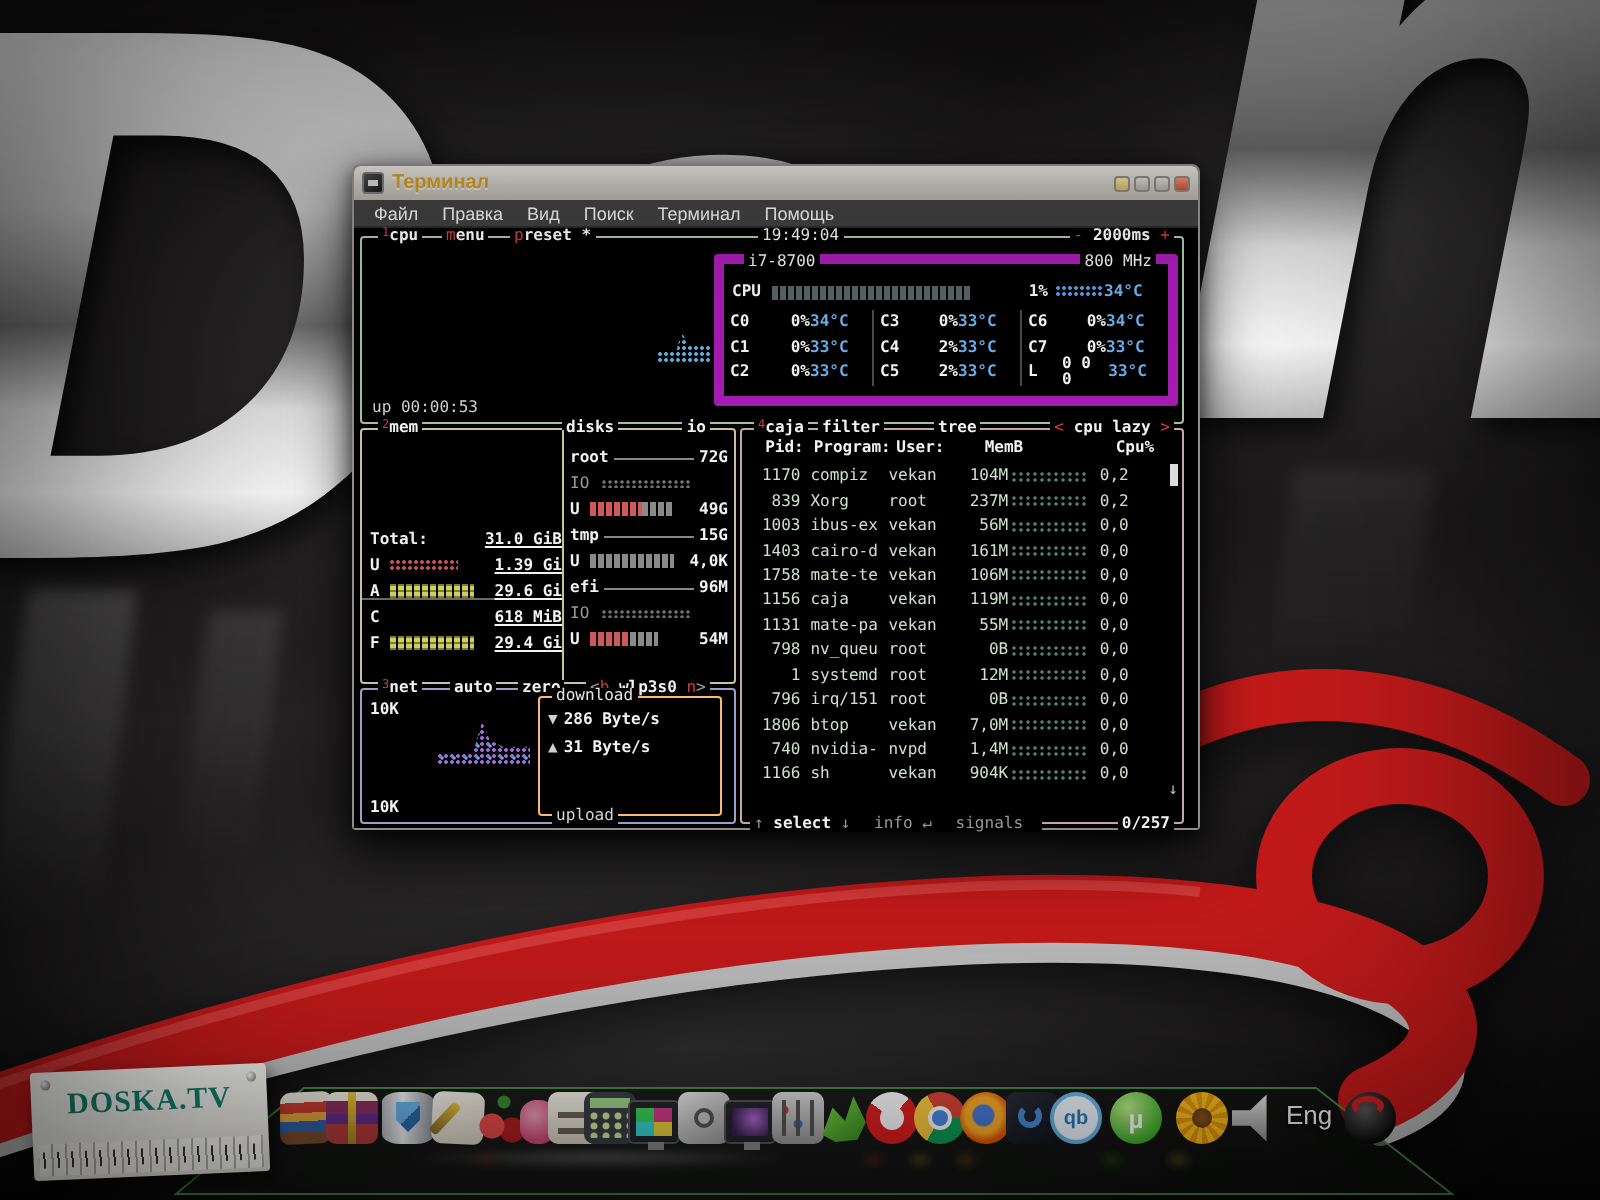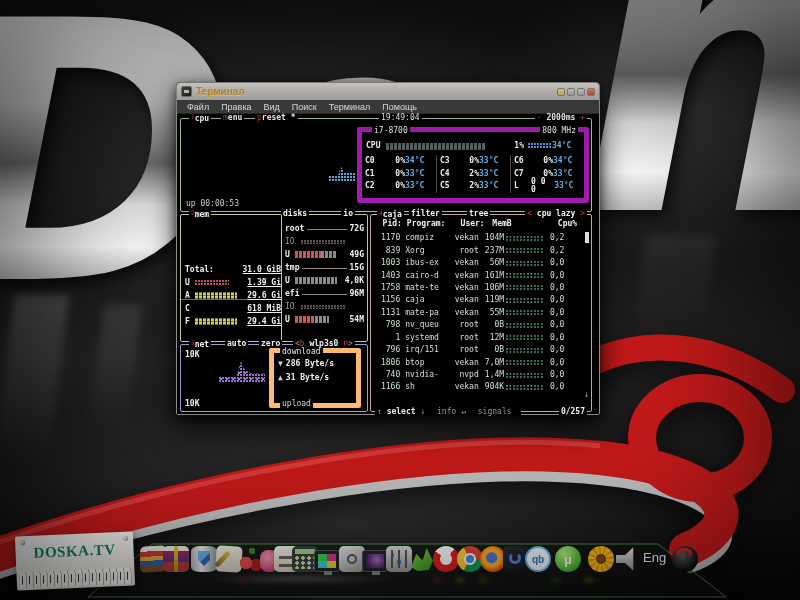--- a/index.html
+++ b/index.html
@@ -100,30 +100,30 @@
 .dseg-r { background:repeating-linear-gradient(90deg,#d05858 0 3px, rgba(0,0,0,.85) 3px 4px); }
 .dseg-g { background:repeating-linear-gradient(90deg,#8a8a8a 0 3px, rgba(0,0,0,.85) 3px 4px); }
 
 .net-scale-t { position:absolute; left:4px; top:6px; font-weight:bold; color:#f2f2f2; }
 .net-scale-b { position:absolute; left:4px; bottom:3px; font-weight:bold; color:#f2f2f2; }
 .net-graph { position:absolute; left:38px; top:14px; width:46px; height:24px;
   background-image:radial-gradient(circle at 1px 1px,#9a6ad0 .8px,transparent 1.1px),
                    radial-gradient(circle at 2px 2px,#4ab8d8 .7px,transparent 1px);
   background-size:3px 3px,6px 6px;
   clip-path:polygon(0 72%,38% 72%,48% 8%,56% 45%,70% 60%,100% 60%,100% 100%,0 100%); }
-.dlbox { position:absolute; left:88px; top:3px; right:6px; bottom:3px; border:5px solid #fdba74; border-radius:2px; }
+.dlbox { position:absolute; left:88px; top:3px; right:6px; bottom:3px; border:1px solid #fdba74; border-radius:2px; }
 .dlrow { display:flex; align-items:center; padding:0 4px; height:12px; margin-top:5px; color:#f2f2f2; font-weight:bold; white-space:nowrap; }
 .arr { color:#cfcfcf; margin-right:3px; font-weight:normal; }
 
 .phead { position:absolute; left:2px; top:5px; right:12px; display:flex; font-weight:bold; color:#f2f2f2; }
 .plist { position:absolute; left:2px; top:17px; right:23px; color:#cfe0cf; }
 .prow { display:flex; align-items:center; height:12.45px; }
 .c-pid  { width:30px; text-align:right; }
 .c-prog { width:48px; padding-left:5px; }
-.c-user { width:38px;text-align:right; }
+.c-user { width:38px; }
 .c-mem  { width:28px; text-align:right; }
 .c-graph{ width:42px; height:5px; margin:0 2px; align-self:center;
   background-image:radial-gradient(circle at 1px 1px,#4f7f6f .7px,transparent 1px); background-size:3.5px 3px; }
 .c-cpu  { width:24px; text-align:center; }
 .pscroll { position:absolute; right:2px; top:17px; width:4px; height:11px; background:#dcdcdc; }
 .pdown { position:absolute; right:2px; bottom:12px; color:#bcbcbc; }
 .pfoot { position:absolute; left:4px; bottom:-5px; background:#000; padding:0 2px; white-space:nowrap; }
 .pf { margin-right:7px; }
 .pcount { position:absolute; right:4px; bottom:-5px; background:#000; padding:0 2px; font-weight:bold; color:#f2f2f2; }
 

